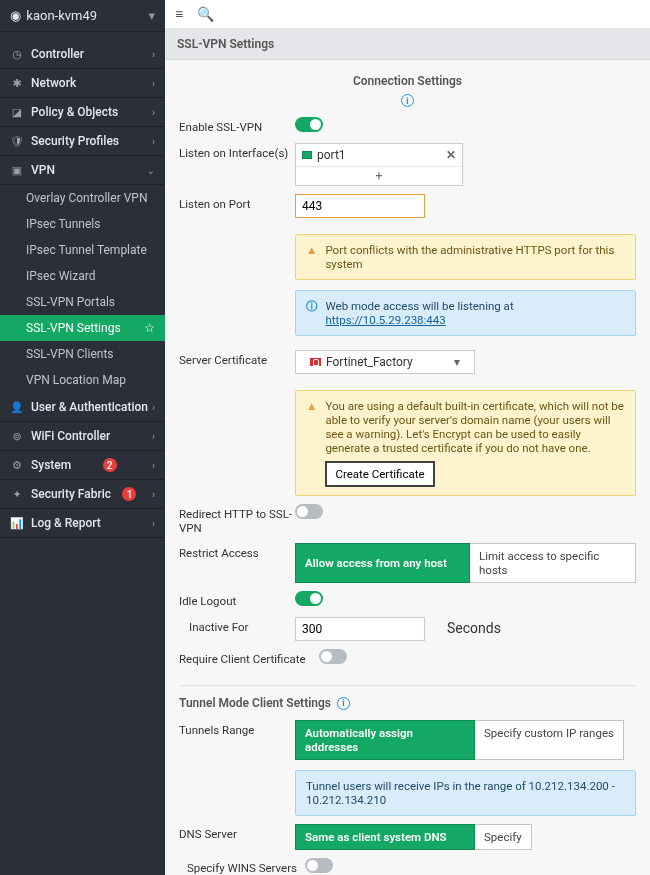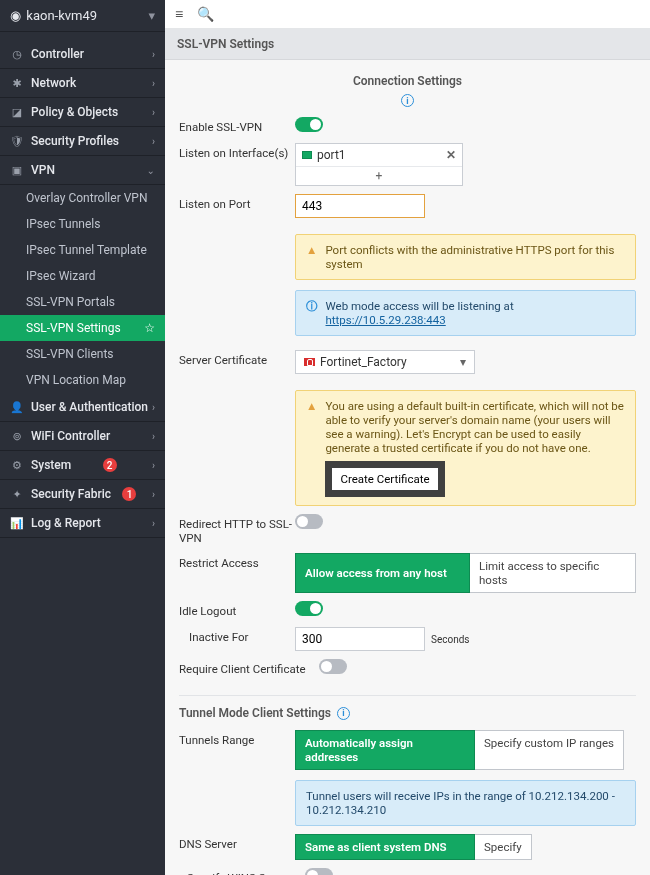--- a/index.html
+++ b/index.html
@@ -38,29 +38,29 @@
 .mini-select-add { text-align:center; padding:2px; color:#666; border-top:1px solid #e7e9ec; }
 .porticon { width:10px; height:8px; background:#13a863; display:inline-block; margin-right:5px; border:1px solid #0e8a51; }
 .txt-in { border:1px solid #c9cdd3; padding:4px 6px; width:130px; background:#fff; font-size:12px; }
 .txt-in.warn { border-color:#e3a13e; }
 .alert { display:flex; gap:8px; padding:8px 10px; margin-top:8px; font-size:11.5px; align-items:flex-start; border-radius:2px; }
 .alert.warn { background:#fdf3cd; border:1px solid #f1d276; color:#6b5616; }
 .alert.info { background:#d8ecf9; border:1px solid #a6d1ef; color:#234a6b; }
 .alert .tri { color:#e3a13e; font-weight:bold; }
 .alert .inf { color:#2b8ed8; font-weight:bold; }
 .alert a { color:#1463a0; text-decoration:underline; }
-.sel { border:1px solid #c9cdd3; background:#fff; padding:4px 8px; width:180px; display:flex; align-items:center; justify-content:space-between; }
+.sel { border:1px solid #c9cdd3; background:#fff; padding:4px 14px; width:180px; display:flex; align-items:center; justify-content:space-between; }
 .certflag { width:11px; height:8px; background:#d82e2e; display:inline-block; margin-right:5px; position:relative; }
 .certflag::after { content:''; position:absolute; left:3px; top:1px; width:4px; height:5px; border:1px solid #fff; border-radius:2px 2px 0 0; }
-.btn { border:7px solid #404040; background:#fff; padding:4px 8px; font-size:11.5px; cursor:pointer; display:inline-flex; align-items:center; gap:4px; }
+.btn { border:2px solid #404040; background:#fff; padding:4px 8px; font-size:11.5px; cursor:pointer; display:inline-flex; align-items:center; gap:4px; }
 .seg { display:inline-flex; }
 .seg .opt { border:1px solid #c2c6cc; padding:5px 9px; font-size:11.5px; background:#fff; color:#444; cursor:pointer; }
 .seg .opt + .opt { border-left:none; }
 .seg .opt.sel { background:#13a863; color:#fff; border-color:#0e8a51; font-weight:600; }
-.unit { margin-left:6px; font-size:10px; color:#333; }
+.unit { margin-left:22px; font-size:14px; color:#333; }
 .sidebar-scroll { overflow-y:auto; flex:1; }
 </style>
 </head>
 <body>
 
 <div class="app">
   <div class="sidebar">
     <div class="sidebar-header">
       <span style="display:flex;align-items:center;gap:5px;">
         <span style="font-size:13px;">◉</span>

